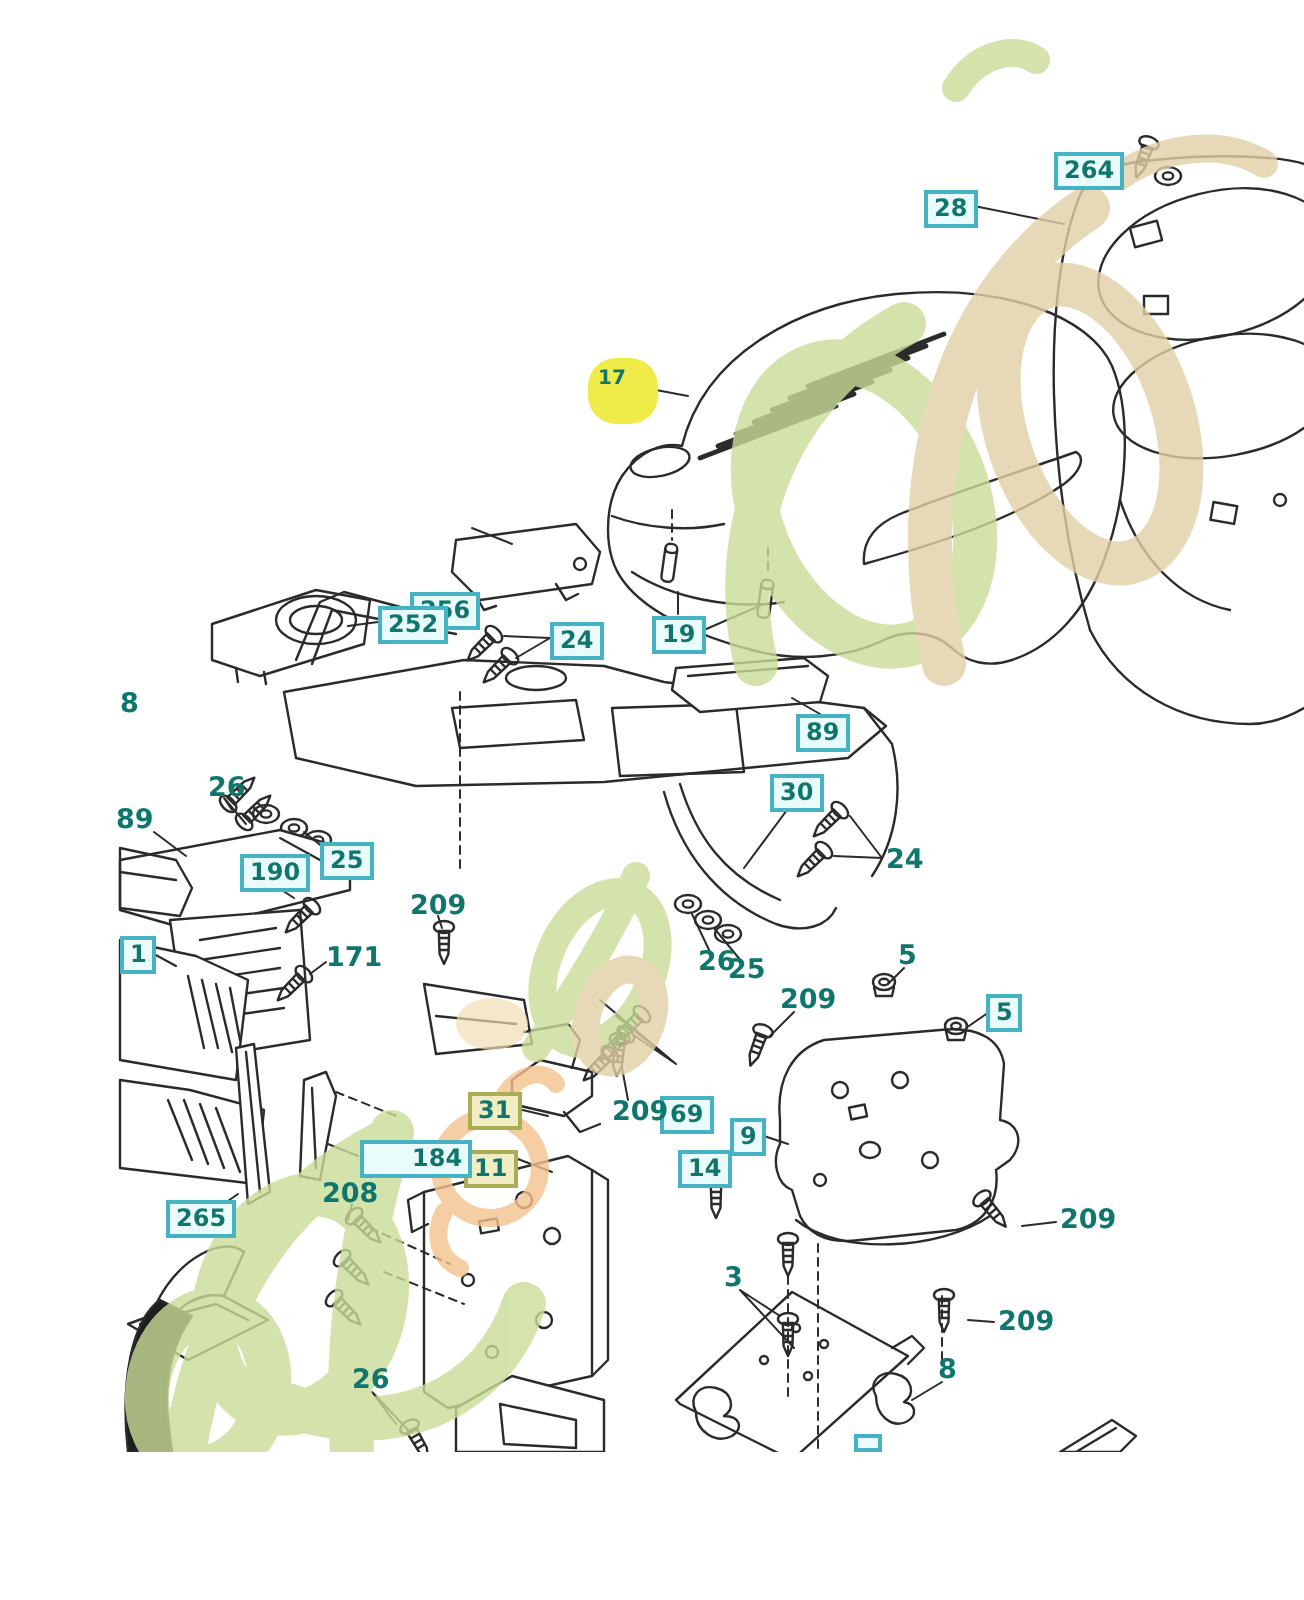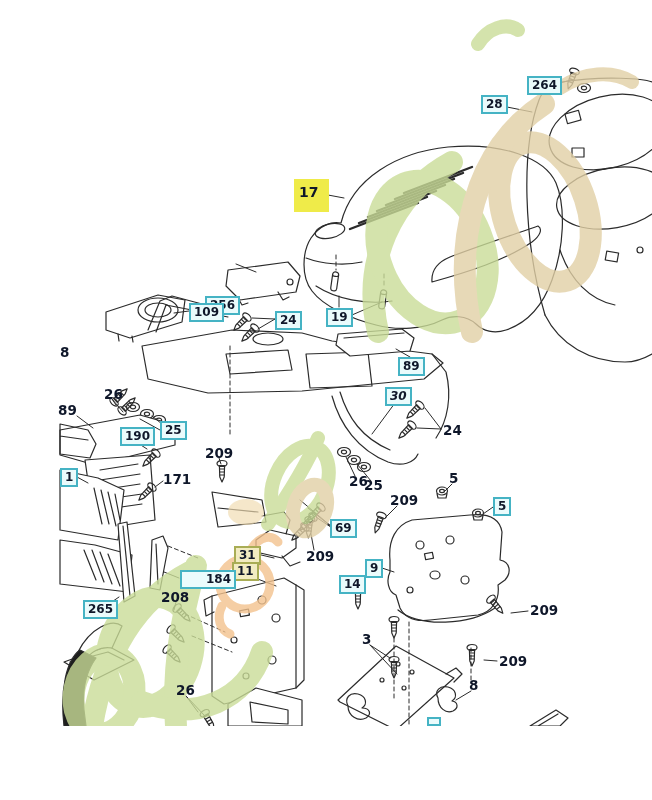--- a/index.html
+++ b/index.html
@@ -1,25 +1,25 @@
 <!DOCTYPE html>
 <html><head>
 <meta charset="utf-8">
 <style>
   html,body{margin:0;padding:0;background:#fff;}
   #stage{position:relative;width:652px;height:800px;background:#ffffff;overflow:hidden;
          font-family:"DejaVu Sans","Liberation Sans",sans-serif;}
   #art{position:absolute;left:0;top:0;}
   #callouts{position:absolute;left:0;top:0;width:652px;height:800px;pointer-events:none;}
-  .callout{position:absolute;font-weight:bold;font-size:13px;line-height:1;color:#0f172a;
+  .callout{position:absolute;font-weight:bold;font-size:13px;line-height:1;color:#0f766e;
            white-space:nowrap;pointer-events:auto;}
   .s-plain{font-size:13.5px;}
   .s-teal{background:#eafbfc;border:2px solid #45b3c4;padding:1px 3px 2px 3px;font-size:12px;}
   .s-cream{background:#f2ecc2;border:2px solid #a9ad55;padding:1px 3px 2px 3px;font-size:12px;text-align:center;}
-  .s-yellow{background:#efeb49;width:30px;height:27px;padding-left:5px;padding-top:6px;font-size:14px;}
+  .s-yellow{background:#efeb49;width:30px;height:27px;padding-left:5px;padding-top:6px;font-size:10px;border-radius:14px;}
   .s-frag{width:10px;height:5px;padding:0;}
 </style>
 </head>
 <body>
 
 <div id="stage">
 
   <svg id="art" width="652" height="726" viewBox="0 0 652 726" fill="none" stroke="#2b2b2b" stroke-width="1.2" stroke-linejoin="round" stroke-linecap="round">
 
     <defs>
@@ -306,46 +306,46 @@
       <g stroke="#f3c28e" stroke-width="9">
         <circle cx="245" cy="584" r="25"></circle>
         <path d="M252,548 C260,536 272,534 278,542"></path>
         <path d="M222,606 C216,618 220,630 230,634"></path>
       </g>
     </g>
   </svg>
 
   <div id="callouts">
       <div class="callout s-yellow" style="left: 294px; top: 179px;">17</div>
-      <div class="callout s-teal" style="left: 462px; top: 95px; margin-left: 19px;">28</div>
+      <div class="callout s-teal" style="left: 462px; top: 95px;">28</div>
       <div class="callout s-teal" style="left: 527px; top: 76px;">264</div>
       <div class="callout s-teal" style="left: 205px; top: 256px; margin-top: 40px;">256</div>
-      <div class="callout s-teal" style="left: 189px; top: 303px;">109</div>
+      <div class="callout s-teal" style="left: 189px; top: 303px;">252</div>
       <div class="callout s-teal" style="left: 275px; top: 311px;">24</div>
       <div class="callout s-teal" style="left: 326px; top: 308px;">19</div>
       <div class="callout s-teal" style="left: 398px; top: 357px;">89</div>
-      <div class="callout s-teal" style="left: 385px; top: 387px; font-style: italic;">30</div>
+      <div class="callout s-teal" style="left: 385px; top: 387px;">30</div>
       <div class="callout s-plain" style="left: 443px; top: 424px;">24</div>
       <div class="callout s-plain" style="left: 104px; top: 388px;">26</div>
       <div class="callout s-teal" style="left: 160px; top: 421px;">25</div>
       <div class="callout s-teal" style="left: 120px; top: 427px;">190</div>
       <div class="callout s-plain" style="left: 60px; top: 346px;">8</div>
       <div class="callout s-plain" style="left: 58px; top: 404px;">89</div>
       <div class="callout s-plain" style="left: 205px; top: 447px;">209</div>
       <div class="callout s-plain" style="left: 163px; top: 473px;">171</div>
       <div class="callout s-teal" style="left: 60px; top: 468px;">1</div>
       <div class="callout s-plain" style="left: 349px; top: 475px;">26</div>
       <div class="callout s-plain" style="left: 364px; top: 479px;">25</div>
       <div class="callout s-plain" style="left: 390px; top: 494px;">209</div>
       <div class="callout s-plain" style="left: 449px; top: 472px;">5</div>
       <div class="callout s-teal" style="left: 493px; top: 497px;">5</div>
-      <div class="callout s-teal" style="left: 330px; top: 519px;">69</div>
+      <div class="callout s-teal" style="left: 330px; top: 548px;">69</div>
       <div class="callout s-plain" style="left: 306px; top: 550px;">209</div>
       <div class="callout s-cream" style="left: 234px; top: 546px;">31</div>
-      <div class="callout s-cream" style="left: 232px; top: 562px;">11</div>
+      <div class="callout s-cream" style="left: 232px; top: 575px;">11</div>
       <div class="callout s-teal" style="left: 180px; top: 570px; padding-left: 24px;">184</div>
       <div class="callout s-teal" style="left: 83px; top: 600px;">265</div>
       <div class="callout s-plain" style="left: 161px; top: 591px;">208</div>
       <div class="callout s-teal" style="left: 365px; top: 559px;">9</div>
       <div class="callout s-teal" style="left: 339px; top: 575px;">14</div>
       <div class="callout s-plain" style="left: 530px; top: 604px;">209</div>
       <div class="callout s-plain" style="left: 499px; top: 655px;">209</div>
       <div class="callout s-plain" style="left: 362px; top: 633px;">3</div>
       <div class="callout s-plain" style="left: 469px; top: 679px;">8</div>
       <div class="callout s-plain" style="left: 176px; top: 684px;">26</div>

